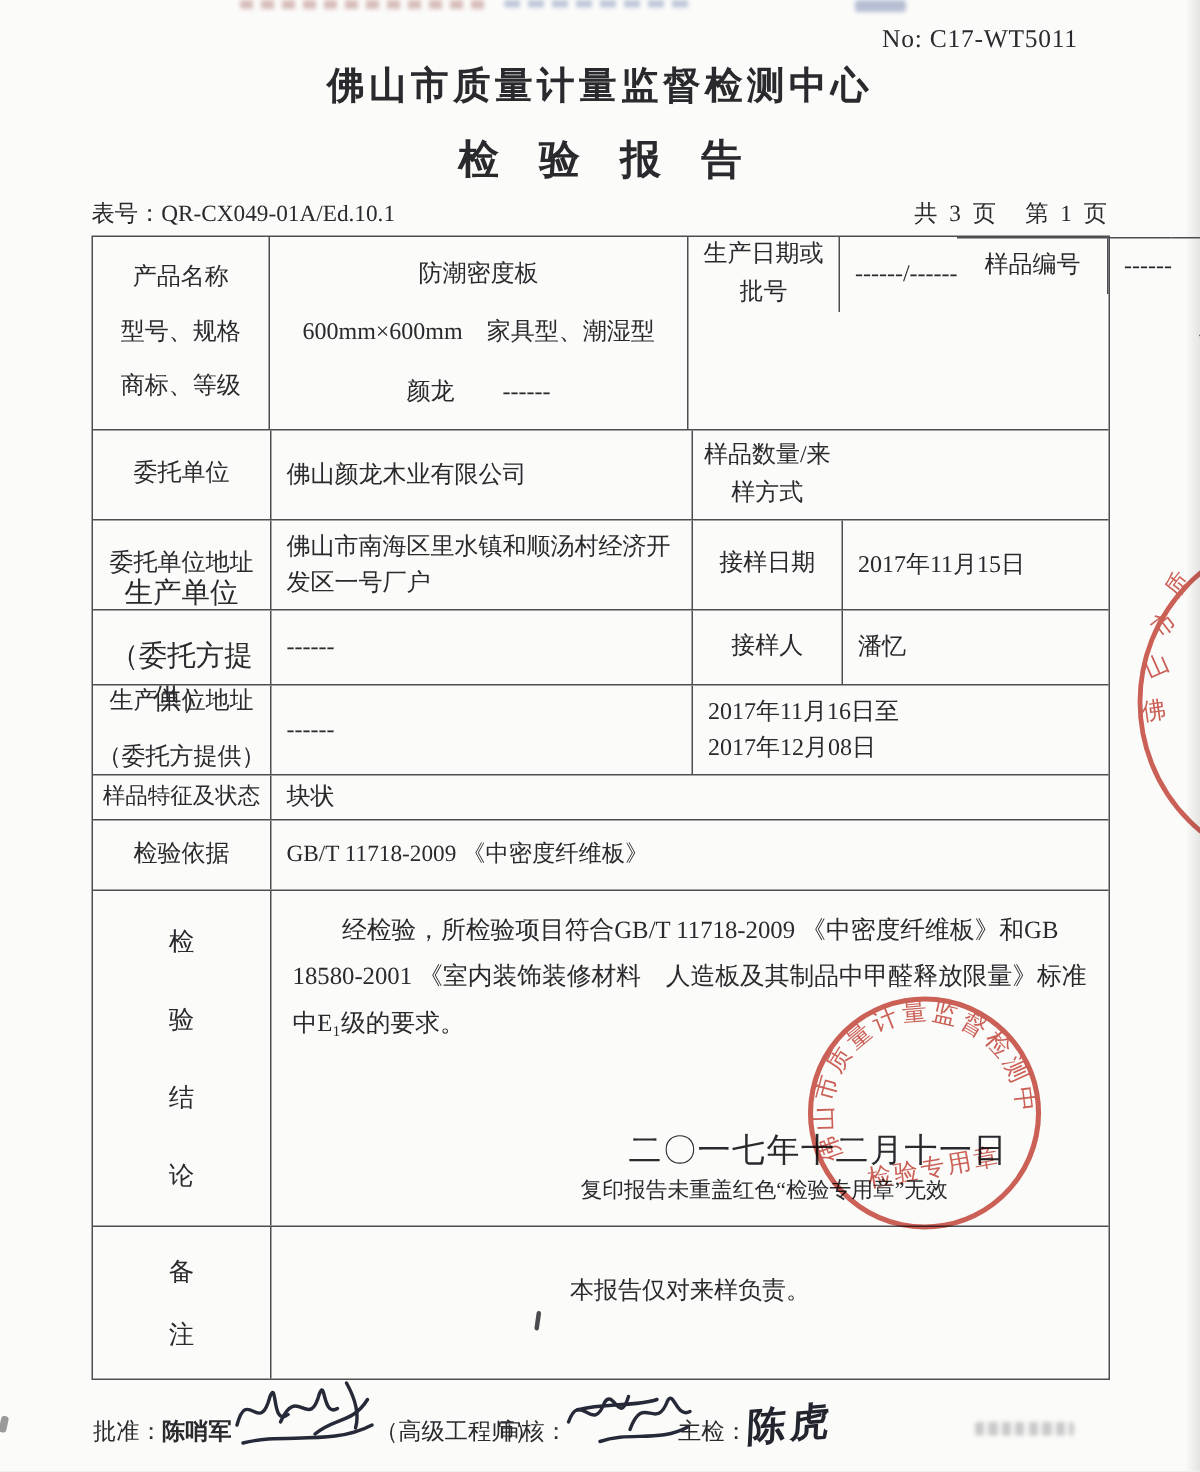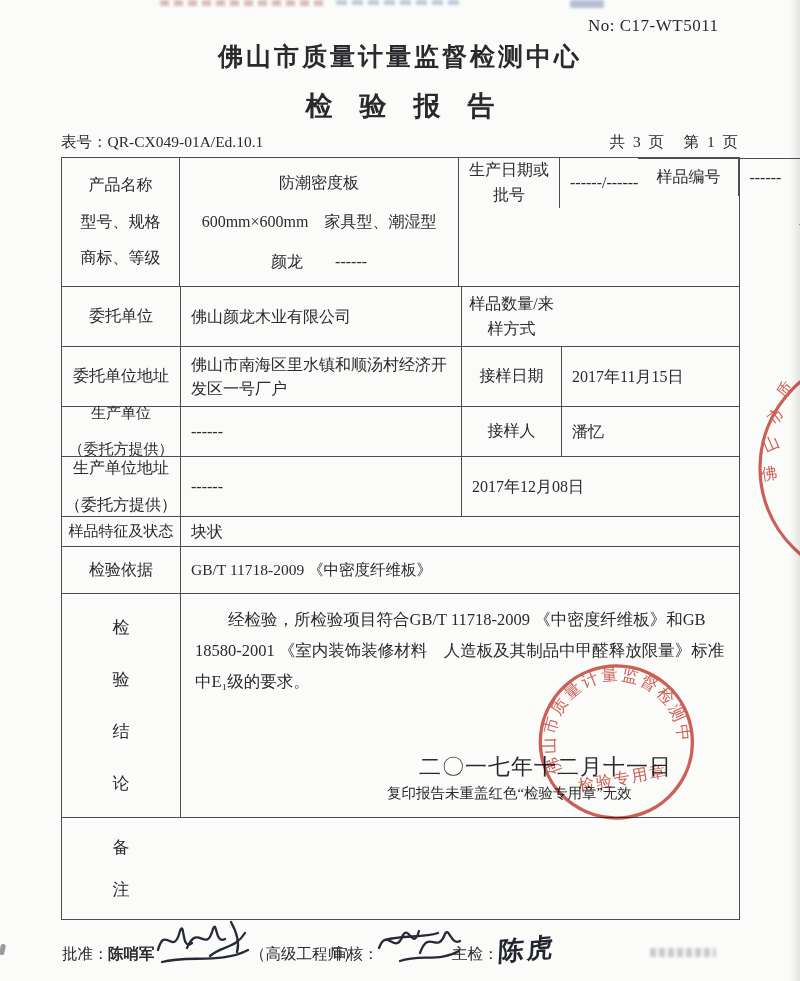--- a/index.html
+++ b/index.html
@@ -156,36 +156,37 @@
     </div>
 
     <div class="row r3">
       <div class="cell c1 lab">委托单位地址</div>
       <div class="cell c2 val" style="padding-right:6px;">佛山市南海区里水镇和顺汤村经济开发区一号厂户</div>
       <div class="cell c3 lab">接样日期</div>
       <div class="cell c4 val">2017年11月15日</div>
     </div>
 
     <div class="row r4">
-      <div class="cell c1 lab" style="font-size:15px;">
+      <div class="cell c1 lab" style="font-size:19px;">
         <div>生产单位</div>
         <div>（委托方提供）</div>
       </div>
       <div class="cell c2 val">------</div>
       <div class="cell c3 lab">接样人</div>
       <div class="cell c4 val">潘忆</div>
     </div>
 
     <div class="row r5">
       <div class="cell c1 lab" style="font-size:16px;">
         <div>生产单位地址</div>
         <div>（委托方提供）</div>
       </div>
       <div class="cell c2 val">------</div>
       <div class="cell c4 val">
+        <div>2017年11月16日至</div>
         <div>2017年12月08日</div>
       </div>
     </div>
 
     <div class="row r6">
       <div class="cell c1 lab" style="font-size:15px;">样品特征及状态</div>
       <div class="cell val" style="flex:1;">块状</div>
     </div>
 
     <div class="row r7 basis">
@@ -206,20 +207,24 @@
         <div class="concl-text">经检验，所检验项目符合GB/T 11718-2009 《中密度纤维板》和GB 18580-2001 《室内装饰装修材料　人造板及其制品中甲醛释放限量》标准中E₁级的要求。</div>
         <div class="concl-date">二〇一七年十二月十一日</div>
         <div class="concl-note">复印报告未重盖红色“检验专用章”无效</div>
       </div>
     </div>
 
     <div class="row r9">
       <div class="cell c1 vert">
         <div>备</div>
         <div>注</div>
+      </div>
+      <div class="cell remark-cell" style="flex:1;">
+        <div class="remark-text">本报告仅对来样负责。</div>
+        <div class="ink-mark"></div>
       </div>
     </div>
   </div>
 
   <div class="foot">
     <span class="t approve-label">批准：</span>
     <span class="t approve-name">陈哨军</span>
     <svg class="sig sig1" width="102" height="56" viewBox="0 0 102 56">
       <path d="M6 36 C13 10, 21 44, 28 17 C33 5, 29 38, 40 29"></path>
       <path d="M35 34 C46 8, 54 41, 61 15 C65 5, 63 31, 73 25"></path>

